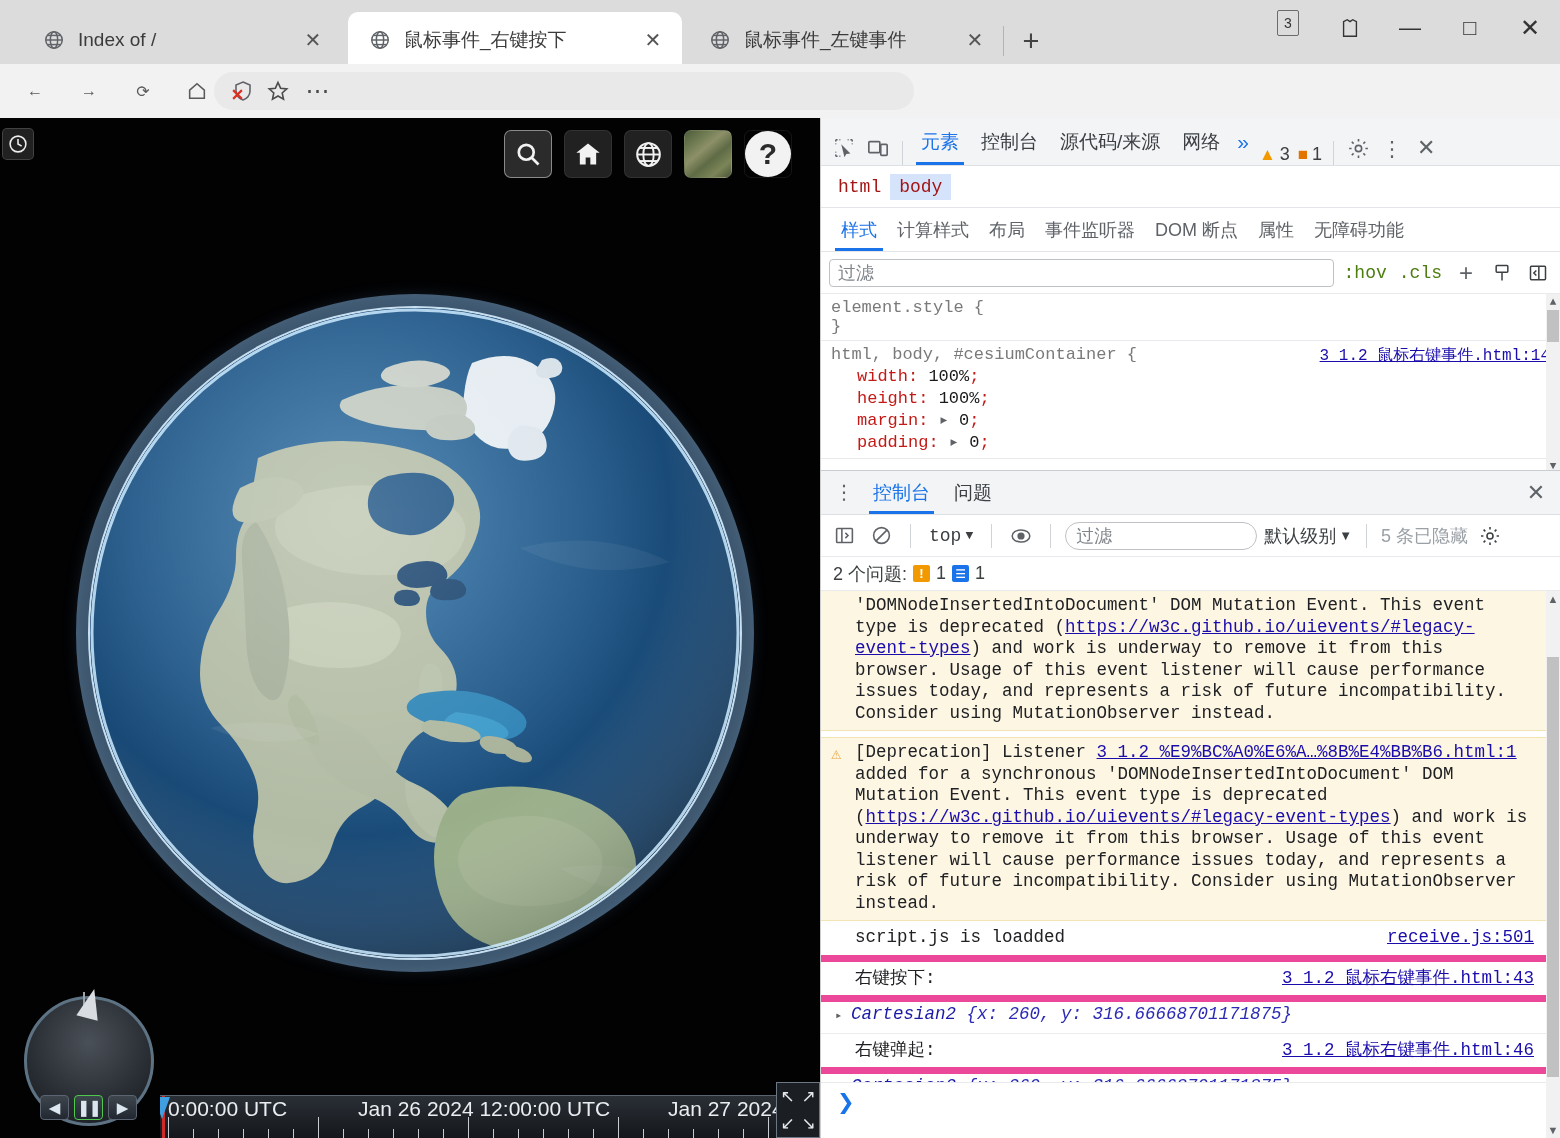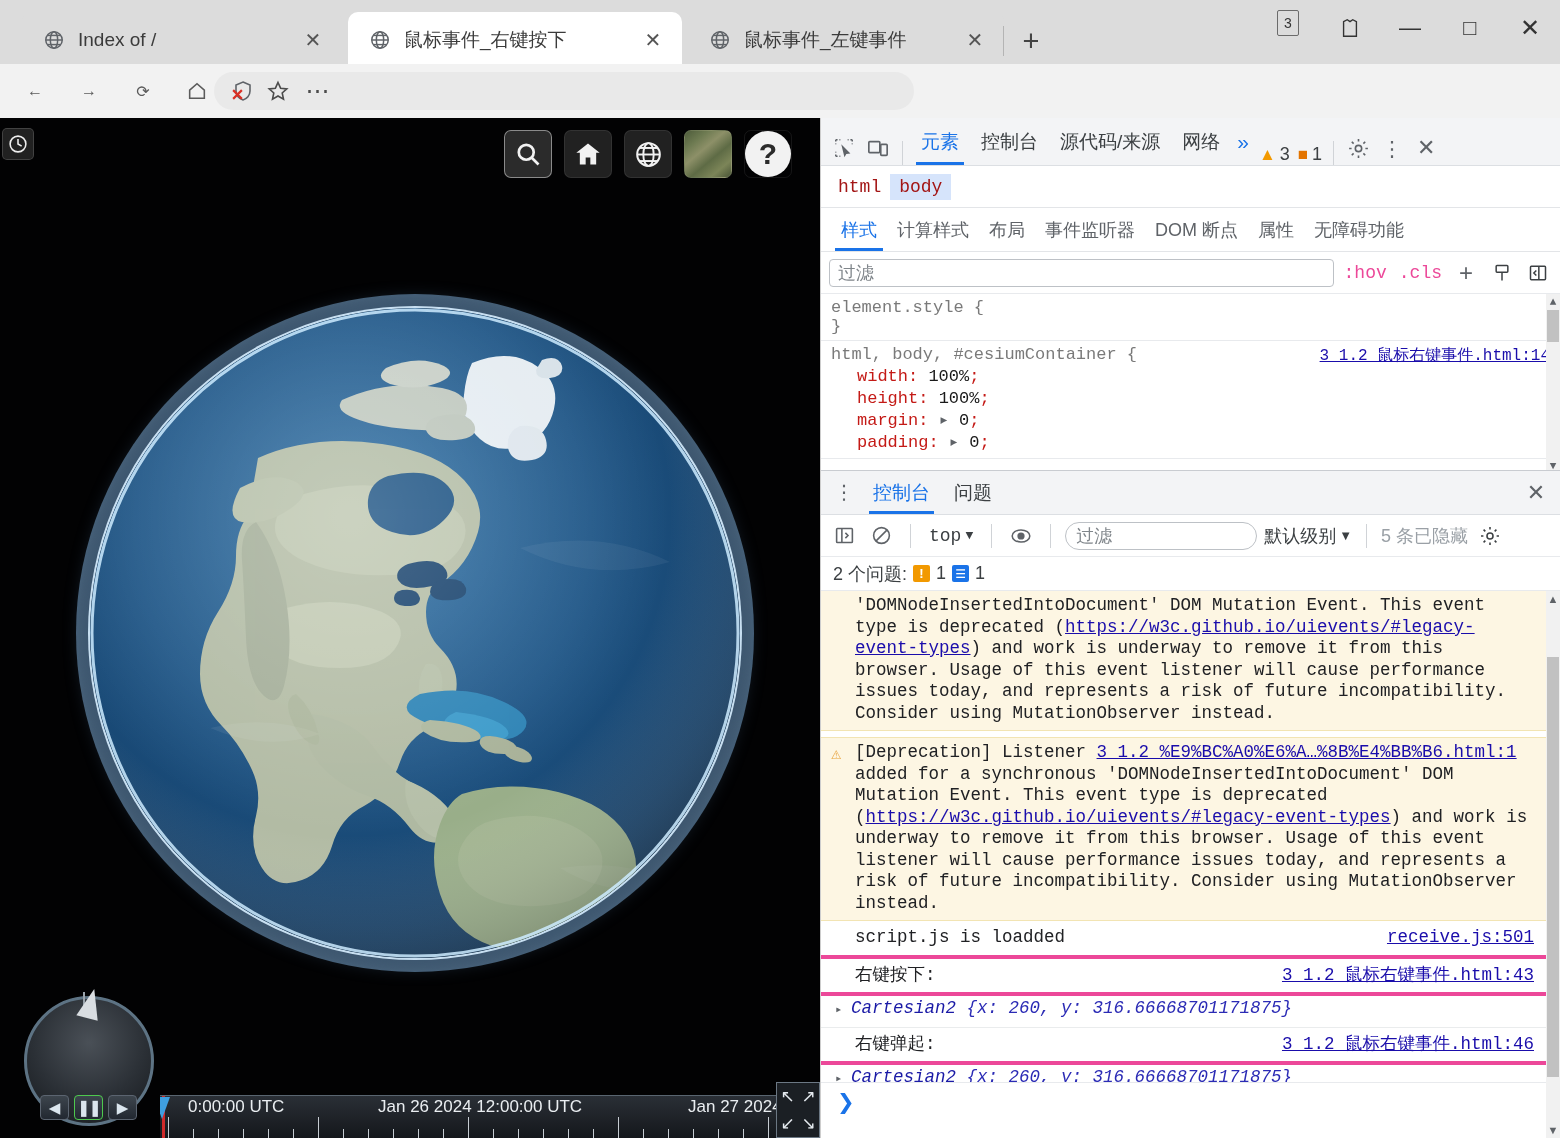--- a/index.html
+++ b/index.html
@@ -190,21 +190,21 @@
   .credit-links a { color: #fff; font-size: 17px; text-decoration: underline; }
 
   
   .timeline {
     position: absolute; left: 160px; bottom: 0; width: 660px; height: 43px;
     background: linear-gradient(#2a2f36, #14171b);
     border-top: 1px solid #596570;
     overflow: hidden;
   }
   .tl-labels { position: relative; height: 22px; }
-  .tl-label { position: absolute; top: 1px; color: #eaeef1; font-size: 17px; white-space: nowrap; margin-left: 20px; }
+  .tl-label { position: absolute; top: 1px; color: #eaeef1; font-size: 21px; white-space: nowrap; }
   .tl-ticks { position: absolute; left: 0; bottom: 0; width: 100%; height: 21px; }
   .tl-tick { position: absolute; bottom: 0; width: 1px; background: #c6ccd2; height: 9px; }
   .tl-tick.major { height: 21px; }
   .tl-needle { position: absolute; left: 2px; top: 0; bottom: 0; width: 3px; background: #cf2a2a; }
   .tl-handle {
     position: absolute; left: -6px; top: 1px; width: 16px; height: 22px;
     background: #3f9fe0; clip-path: polygon(50% 100%, 0 0, 100% 0);
   }
   .tl-resize {
     position: absolute; right: 0; bottom: 0; width: 44px; height: 56px;
@@ -244,21 +244,21 @@
   .dt-subtabs { height: 44px; background: #fff; border-bottom: 1px solid #e3e5e8; display: flex; align-items: center; padding-left: 10px; }
   .subtab { font-size: 18px; color: #5f6368; padding: 0 10px; height: 43px; display: flex; align-items: center; position: relative; white-space: nowrap; }
   .subtab.sel { color: #1a73e8; }
   .subtab.sel::after { content: ""; position: absolute; left: 4px; right: 4px; bottom: 0; height: 3px; background: #1a73e8; }
 
   .dt-filterrow { height: 42px; display: flex; align-items: center; padding: 0 8px; gap: 8px; border-bottom: 1px solid #e8eaed; }
   .dt-filter-input {
     flex: 1 1 auto; height: 28px; border: 1px solid #bdc1c6; border-radius: 4px; background: #fff;
     font-size: 18px; color: #80868b; padding: 0 8px; line-height: 26px;
   }
-  .dt-filter-btn { font-size: 18px; color: #ec4899; font-family: "Liberation Mono", monospace; padding: 0 2px; }
+  .dt-filter-btn { font-size: 18px; color: #4d7c0f; font-family: "Liberation Mono", monospace; padding: 0 2px; }
   .dt-filter-ico { width: 28px; height: 28px; display: flex; align-items: center; justify-content: center; color: #5f6368; }
 
   
   .dt-styles { position: relative; height: 180px; overflow: hidden; background: #fff;
     font-family: "Liberation Mono", monospace; font-size: 17px; }
   .rule { padding: 4px 10px; border-bottom: 1px solid #e8eaed; position: relative; }
   .rule .sel-line { display: flex; justify-content: space-between; }
   .sel-txt { color: #7a7a7a; }
   .src-link { color: #1a0dab; text-decoration: underline; font-size: 16px; white-space: nowrap; }
   .decl { padding-left: 26px; color: #c41a16; line-height: 22px; }
@@ -292,21 +292,21 @@
 
   .con-log {
     position: absolute; left: 0; right: 14px; top: 120px; bottom: 56px;
     overflow: hidden; font-family: "Liberation Mono", monospace; font-size: 17.5px;
     line-height: 21.5px; color: #202124;
   }
   .log-warn { background: #fdf6e3; border-top: 1px solid #f2e4b3; border-bottom: 1px solid #f2e4b3; padding: 4px 12px 6px 34px; position: relative; }
   .log-warn.cut { border-top: none; }
   .log-warn .wicon { position: absolute; left: 10px; top: 6px; color: #e8a33d; font-size: 17px; }
   .log-warn a, .log-line a { color: #1a0dab; text-decoration: underline; }
-  .log-line { padding: 6px 12px 6px 34px; border-bottom: 4px solid #ec4899; position: relative; display: flex; justify-content: space-between; gap: 10px; }
+  .log-line { padding: 6px 12px 6px 34px; border-bottom: 7px solid #ec4899; position: relative; display: flex; justify-content: space-between; gap: 10px; }
   .log-line .lbl { white-space: nowrap; }
   .log-obj { padding: 2px 12px 7px 30px; border-bottom: 1px solid #eaeced; color: #1a1aa6; font-style: italic; position: relative; }
   .log-obj .arrow { position: absolute; left: 14px; top: 4px; color: #5f6368; font-size: 12px; font-style: normal; }
   .log-obj .cn { color: #1a1aa6; }
   .log-obj .kv { color: #2b2bb5; }
 
   .con-prompt { position: absolute; left: 0; right: 14px; bottom: 0; height: 56px; border-top: 1px solid #e8eaed; display: flex; align-items: flex-start; padding: 8px 0 0 16px; }
   .con-prompt .chev { color: #1a73e8; font-size: 21px; line-height: 21px; }
   .con-sb { position: absolute; right: 0; top: 120px; bottom: 0; width: 14px; background: #f1f1f1; }
   .con-sb .thumb { position: absolute; left: 1px; width: 12px; background: #c1c1c1; top: 66px; height: 420px; }

